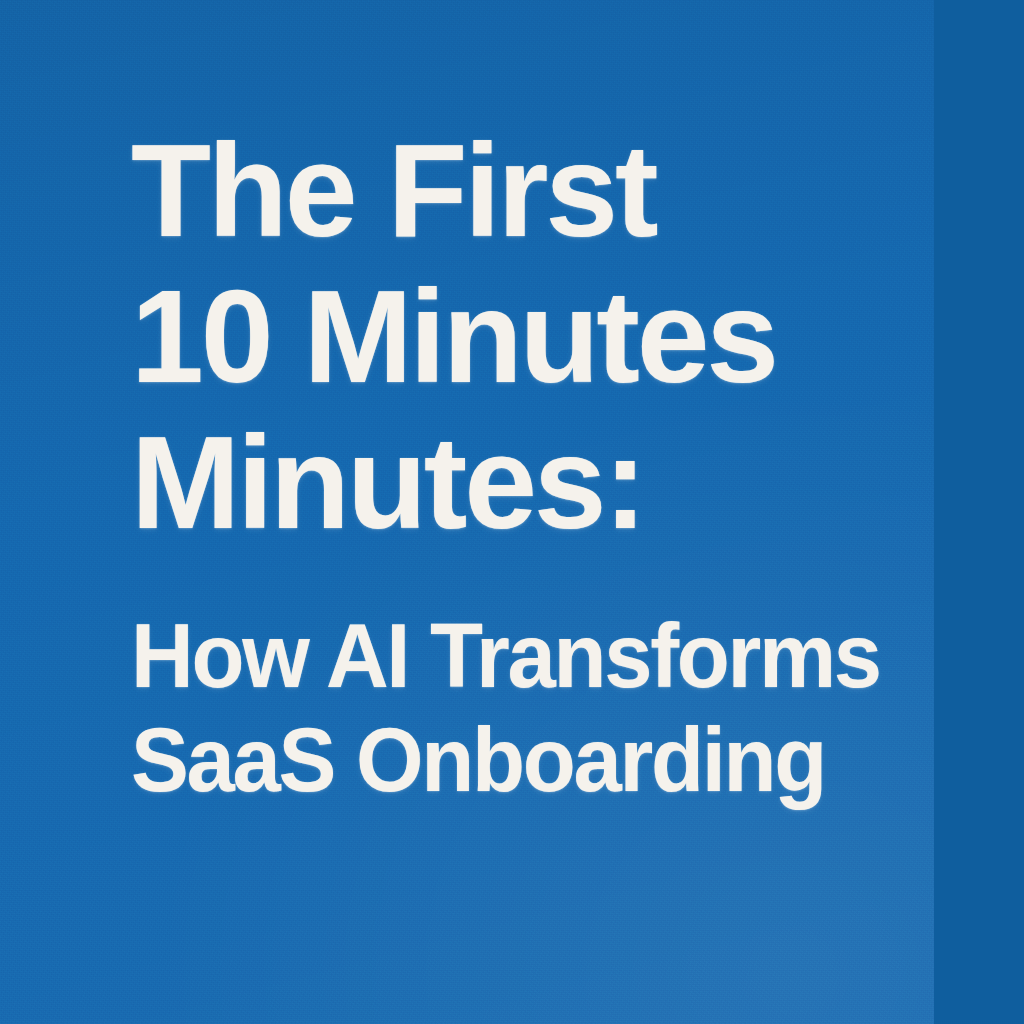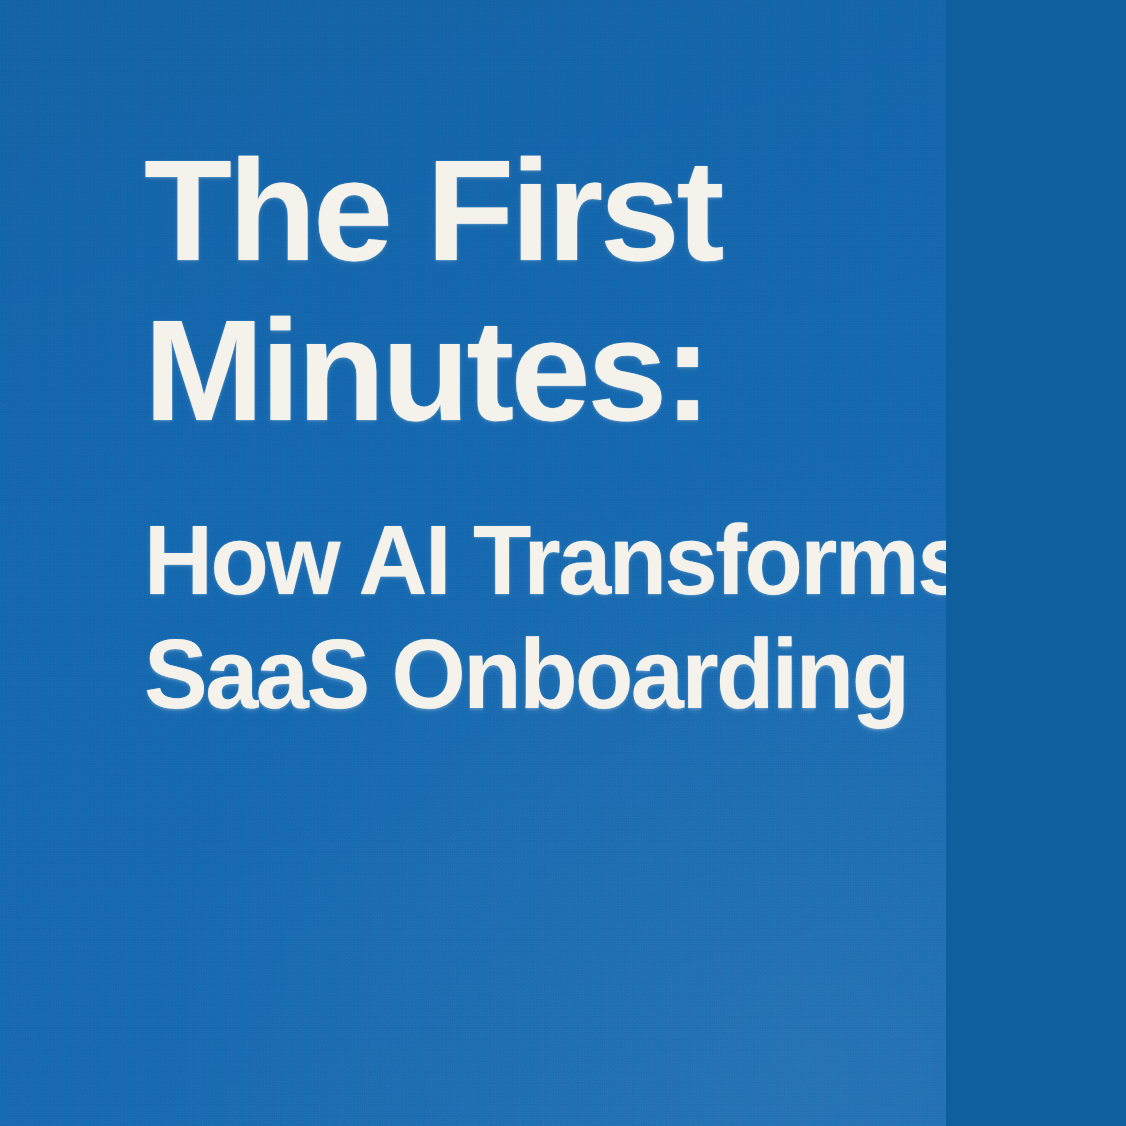--- a/index.html
+++ b/index.html
@@ -85,29 +85,30 @@
       0 2px 6px rgba(255,255,255,0.09);
   }
 
   .subhead-line {
     display: block;
   }
 </style>
 </head>
 <body>
 
-<div id="canvas" style="background-color: rgb(21, 105, 176); width: 860px; height: 1024px;">
+<div id="canvas" style="background-color: rgb(21, 105, 176); width: 934px; height: 1024px;">
 
   <div class="bg-sheen"></div>
   <div class="bg-grain"></div>
 
   <div class="text-stack">
 
     <h1 class="headline" style="color: rgb(245, 242, 236);">
       <span class="headline-line">The First</span>
+      <span class="headline-line">10 Minutes</span>
       <span class="headline-line">Minutes:</span>
     </h1>
 
     <h2 class="subhead" style="color: rgb(245, 242, 236);">
       <span class="subhead-line">How AI Transforms</span>
       <span class="subhead-line">SaaS Onboarding</span>
     </h2>
 
   </div>
 

